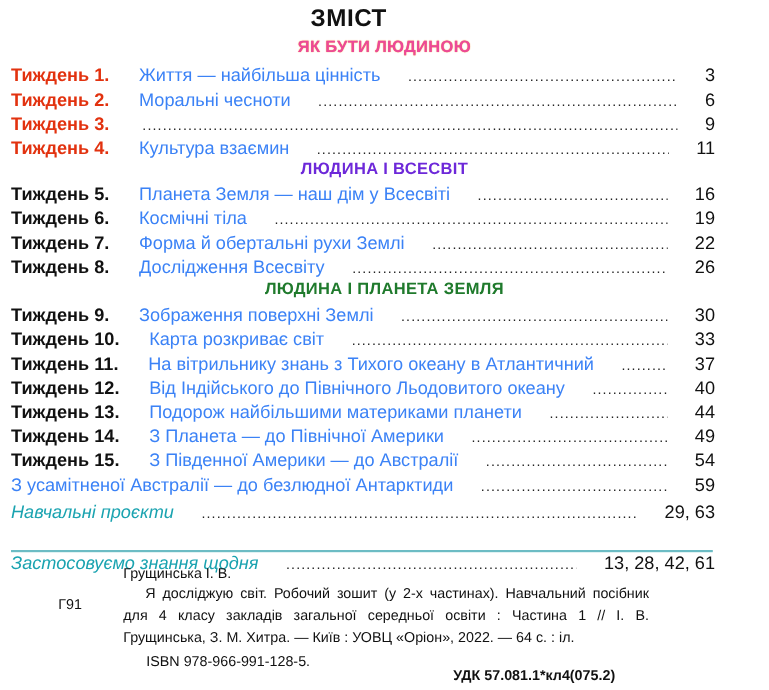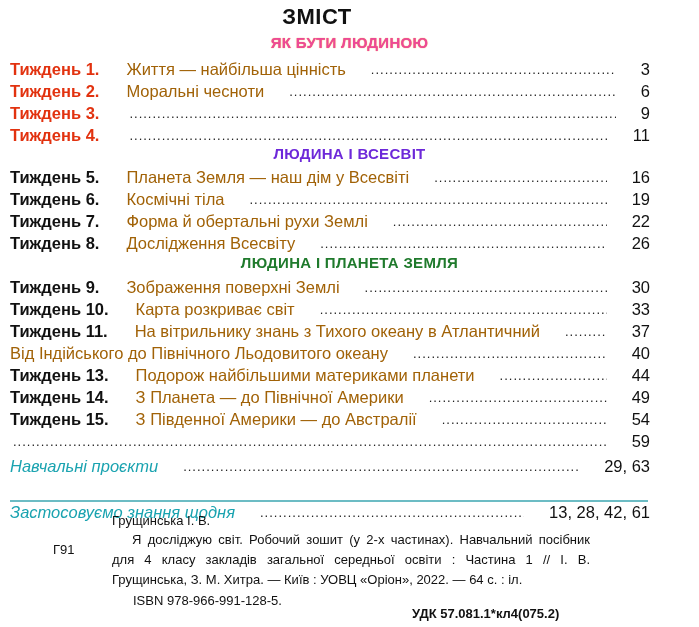--- a/index.html
+++ b/index.html
@@ -5,21 +5,21 @@
   html, body { margin: 0; padding: 0; background: #ffffff; }
   body { width: 699px; height: 627px; overflow: hidden; position: relative; font-family: "Liberation Sans", sans-serif; color: #111; }
   .title { position: absolute; top: 4px; left: 0; width: 634px; text-align: center; font-weight: bold; font-size: 22px; letter-spacing: 0.5px; color: #111; }
   .section-head { position: absolute; left: 0; width: 699px; text-align: center; font-weight: 900; font-size: 15px; letter-spacing: 0.3px; }
   .sh-orange { top: 34px; color: #ec4899; text-shadow: 0 0 1px #f28a20; }
   .sh-purple { top: 145px; color: #6d28d9; }
   .sh-green { top: 254px; color: #1f7a2c; }
   .row { position: absolute; left: 10px; width: 640px; height: 22px; display: flex; align-items: center; font-size: 16.5px; white-space: nowrap; gap: 22px; }
   .row .wk { font-weight: bold; margin-right: 5px; color: #111; }
   .row.red .wk { color: #e2320f; }
-  .row .t { color: #a16207; }
+  .row .t { color: #3b82f6; }
   .row .dots { flex: 1; overflow: hidden; color: #222; margin: 0 3px; letter-spacing: 1px; font-size: 13px; }
   .row .dots::before { content: "................................................................................................................................................................................................................................................"; }
   .row .p { color: #111; }
   .row.teal .t { color: #1aa3b0; font-style: italic; }
   .rule { position: absolute; left: 10px; top: 500px; width: 638px; height: 1.5px; background: #6cbcc4; }
   .bib { position: absolute; font-size: 13px; color: #111; line-height: 20px; }
   .author { left: 112px; top: 511px; font-weight: normal; }
   .code { left: 53px; top: 540px; }
   .desc { left: 112px; top: 530px; width: 478px; text-align: justify; text-indent: 20px; }
   .isbn { left: 133px; top: 591px; }
@@ -44,20 +44,21 @@
   <span class="dots"></span>
   <span class="p">6</span>
 </div>
 <div class="row red" style="top:102px">
   <span class="wk">Тиждень 3.</span>
   <span class="dots"></span>
   <span class="p">9</span>
 </div>
 <div class="row red" style="top:124px">
   <span class="wk">Тиждень 4.</span>
+  <span class="t">Культура взаємин</span>
   <span class="dots"></span>
   <span class="p">11</span>
 </div>
 
 <div class="section-head sh-purple">ЛЮДИНА І ВСЕСВІТ</div>
 
 <div class="row" style="top:166px">
   <span class="wk">Тиждень 5.</span>
   <span class="t">Планета Земля — наш дім у Всесвіті</span>
   <span class="dots"></span>
@@ -96,20 +97,21 @@
   <span class="dots"></span>
   <span class="p">33</span>
 </div>
 <div class="row" style="top:320px">
   <span class="wk">Тиждень 11.</span>
   <span class="t">На вітрильнику знань з Тихого океану в Атлантичний</span>
   <span class="dots"></span>
   <span class="p">37</span>
 </div>
 <div class="row" style="top:342px">
+  <span class="wk">Тиждень 12.</span>
   <span class="t">Від Індійського до Північного Льодовитого океану</span>
   <span class="dots"></span>
   <span class="p">40</span>
 </div>
 <div class="row" style="top:364px">
   <span class="wk">Тиждень 13.</span>
   <span class="t">Подорож найбільшими материками планети</span>
   <span class="dots"></span>
   <span class="p">44</span>
 </div>
@@ -119,20 +121,21 @@
   <span class="dots"></span>
   <span class="p">49</span>
 </div>
 <div class="row" style="top:408px">
   <span class="wk">Тиждень 15.</span>
   <span class="t">З Південної Америки — до Австралії</span>
   <span class="dots"></span>
   <span class="p">54</span>
 </div>
 <div class="row" style="top:430px">
+  <span class="t">З усамітненої Австралії — до безлюдної Антарктиди</span>
   <span class="dots"></span>
   <span class="p">59</span>
 </div>
 
 <div class="row teal" style="top:455px">
   <span class="t">Навчальні проєкти</span>
   <span class="dots"></span>
   <span class="p">29, 63</span>
 </div>
 <div class="row teal" style="top:501px">

